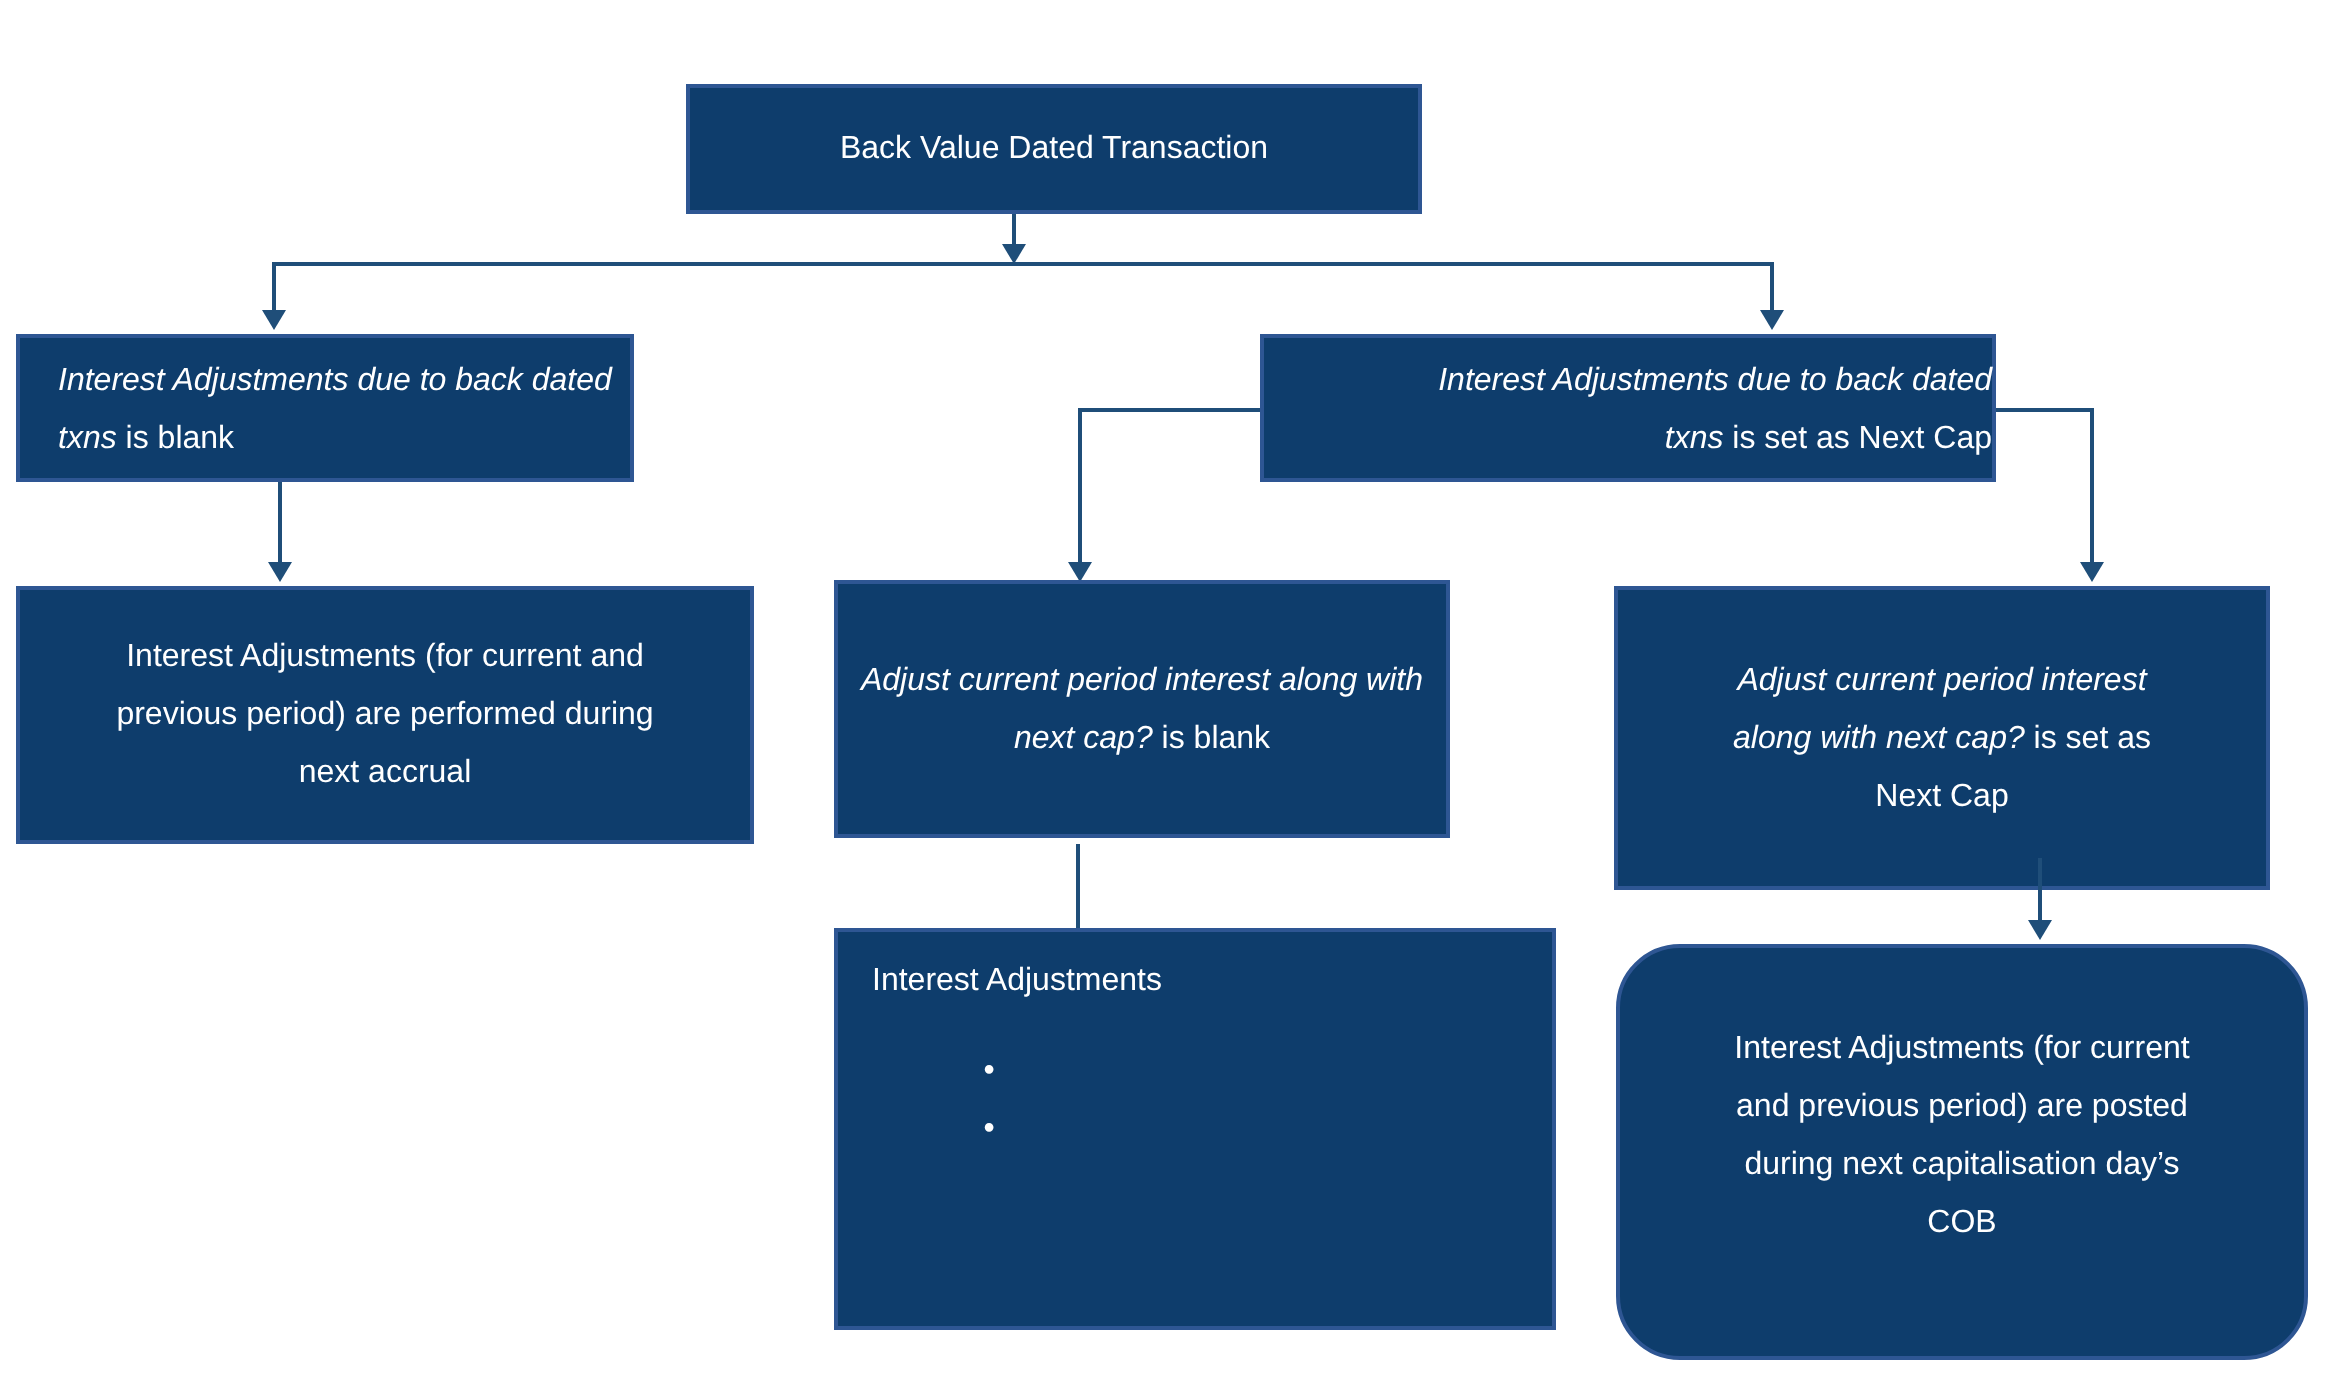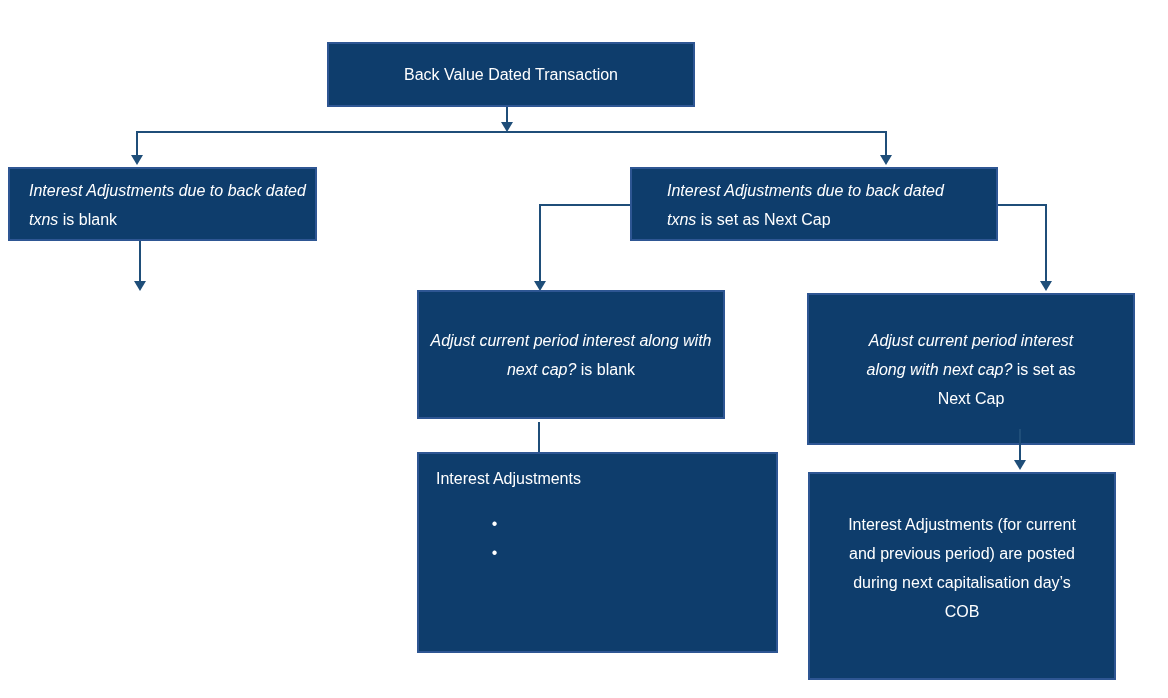--- a/index.html
+++ b/index.html
@@ -25,28 +25,28 @@
   }
   .node.center {
     display: flex;
     align-items: center;
     justify-content: center;
     text-align: center;
   }
   .em { font-style: italic; }
 
   
-  .n-root       { left: 327px; top: 42px;  width: 368px; height: 65px; }
+  .n-root       { left: 343px; top: 42px;  width: 368px; height: 65px; }
   .n-branch-l   { left: 8px;   top: 167px; width: 309px; height: 74px; padding: 7px 0 0 19px; }
-  .n-branch-r   { left: 630px; top: 167px; width: 368px; height: 74px; padding: 7px 0 0 35px; }
+  .n-branch-r   { left: 630px; top: 167px; width: 368px; height: 74px; padding: 7px 0 0 19px; text-align: right; }
   .n-outcome-l  { left: 8px;   top: 293px; width: 369px; height: 129px; }
   .n-cond-m     { left: 417px; top: 290px; width: 308px; height: 129px; }
   .n-cond-r     { left: 807px; top: 293px; width: 328px; height: 152px; }
-  .n-outcome-m  { left: 417px; top: 452px; width: 361px; height: 201px; padding: 10px 16px 0 17px; }
-  .n-outcome-r  { left: 808px; top: 472px; width: 308px; height: 208px; padding-bottom: 16px; }
+  .n-outcome-m  { left: 417px; top: 464px; width: 361px; height: 201px; padding: 10px 16px 0 17px; }
+  .n-outcome-r  { left: 808px; top: 472px; width: 346px; height: 208px; padding-bottom: 16px; border-radius: 32px; }
 
   .w280 { max-width: 280px; display: inline-block; }
   .w285 { max-width: 285px; }
   .w300 { max-width: 300px; }
   .w245 { max-width: 245px; }
   .w255 { max-width: 255px; }
 
   
   .bullets { list-style: none; margin-top: 16px; }
   .bullets li {
@@ -104,20 +104,23 @@
   <div class="arrow-down" style="left:134px; top:281px;"></div>
 
   <div class="hline" style="left:539px; top:204px; width:91px;"></div>
   <div class="vline" style="left:539px; top:204px; height:77px;"></div>
   <div class="arrow-down" style="left:534px; top:281px;"></div>
 
   <div class="hline" style="left:998px; top:204px; width:49px;"></div>
   <div class="vline" style="left:1045px; top:204px; height:77px;"></div>
   <div class="arrow-down" style="left:1040px; top:281px;"></div>
 
+  <div class="node center n-outcome-l">
+    <span class="w285">Interest Adjustments (for current and previous period) are performed during next accrual</span>
+  </div>
 
   <div class="node center n-cond-m">
     <span class="w300"><span class="em">Adjust current period interest along with next cap?</span><span> is blank</span></span>
   </div>
 
   <div class="node center n-cond-r">
     <span class="w245"><span class="em">Adjust current period interest along with next cap?</span><span> is set as Next Cap</span></span>
   </div>
 
   <div class="vline" style="left:538px; top:422px; height:42px;"></div>

